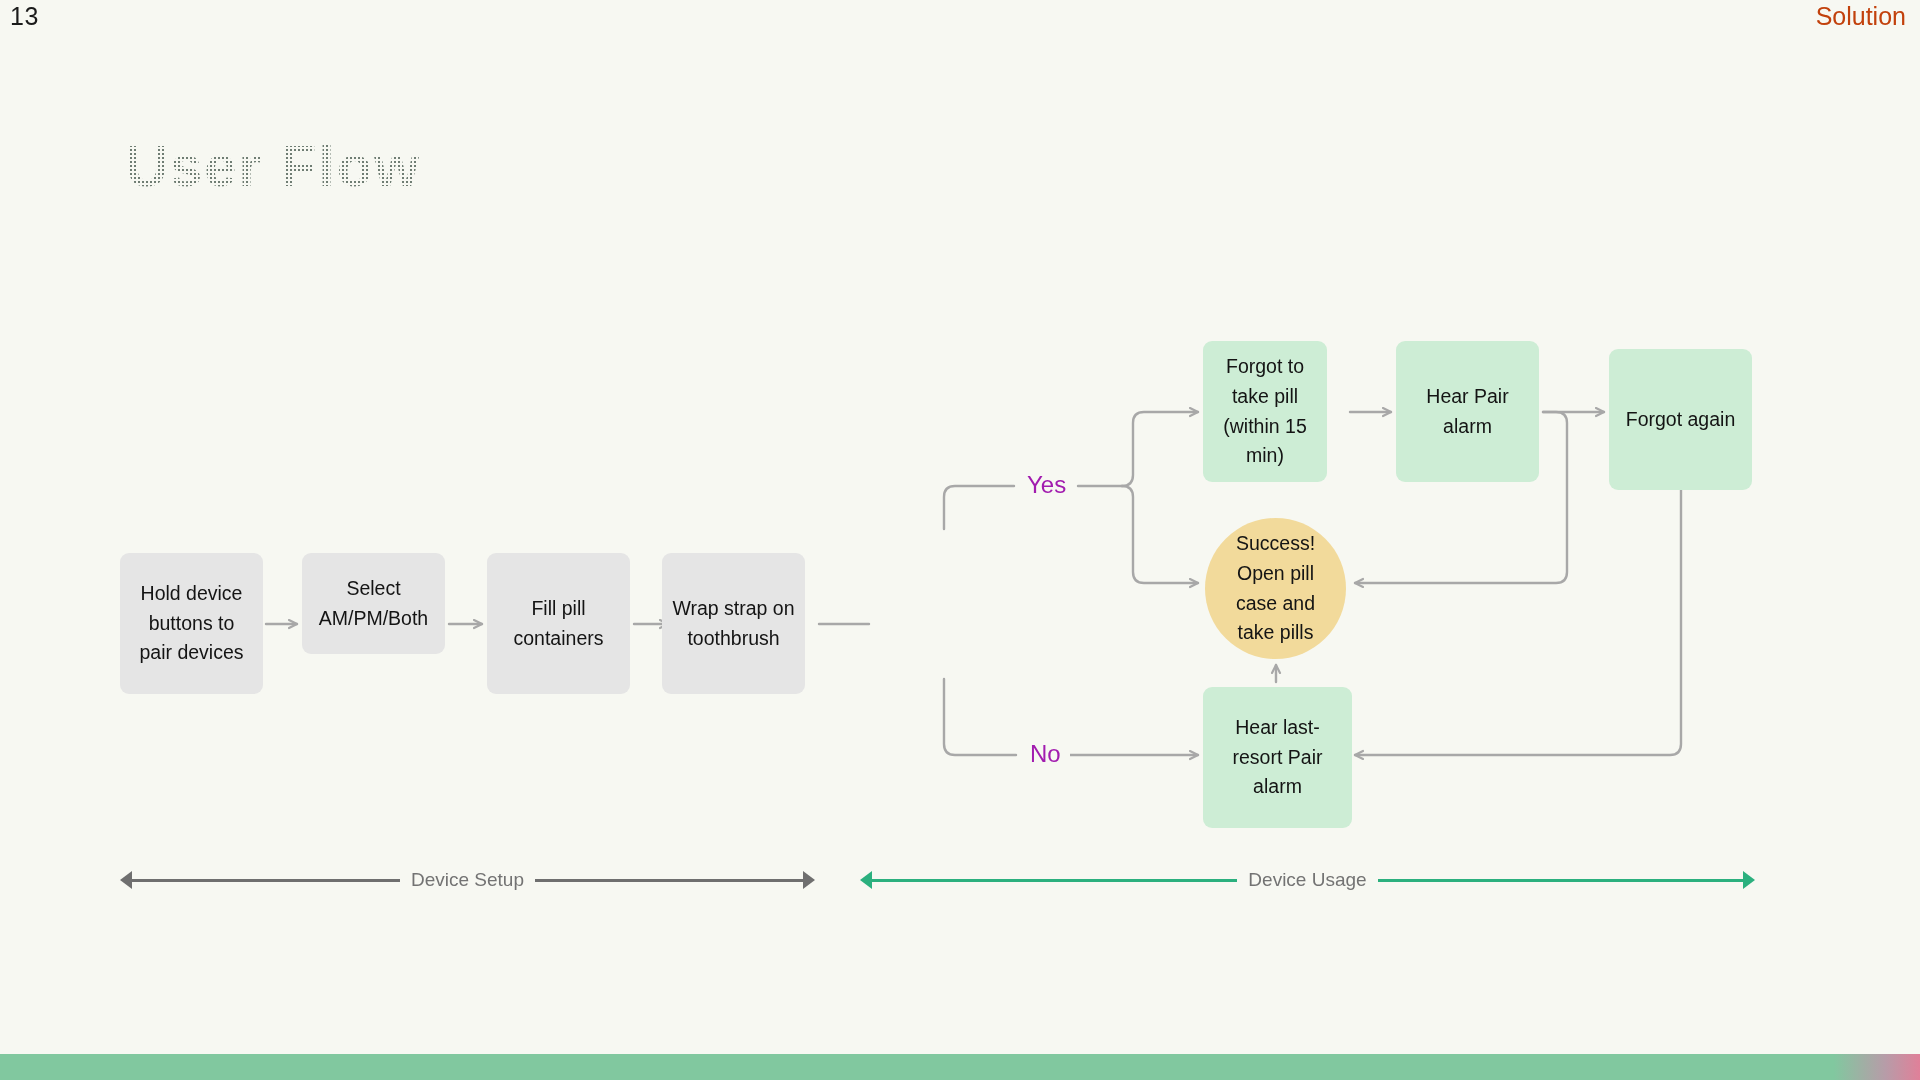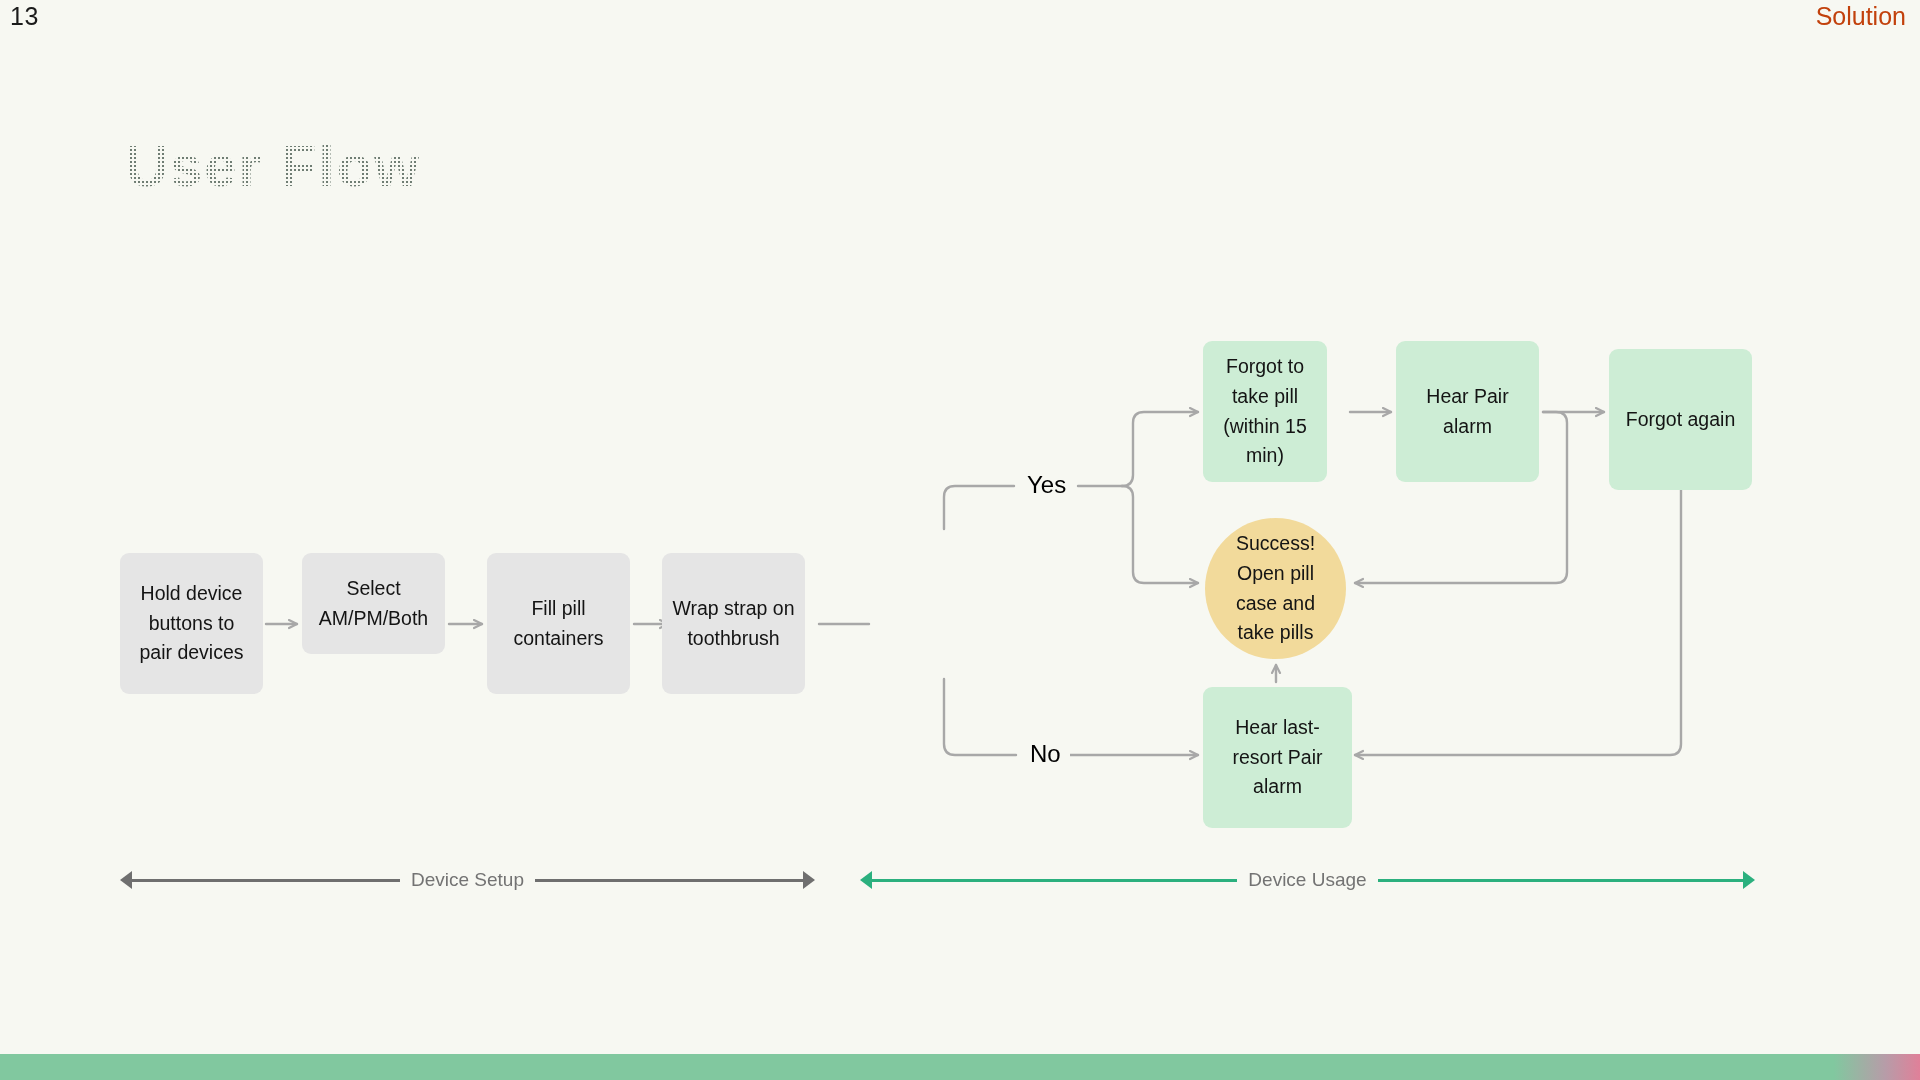--- a/index.html
+++ b/index.html
@@ -104,21 +104,21 @@
   }
   .diamond-text {
     position: relative;
     z-index: 2;
   }
 
   
   .branch-label {
     position: absolute;
     font-size: 24px;
-    color: #000000;
+    color: #a21caf;
     background: #f7f8f2;
     padding: 0 9px;
     line-height: 1.2;
   }
 
   
   .phase {
     position: absolute;
     height: 30px;
     display: flex;

